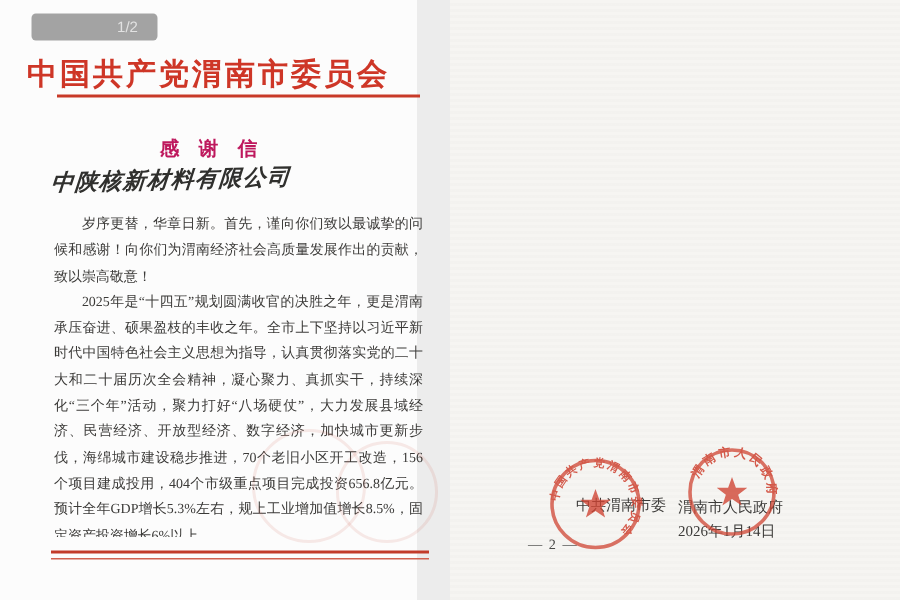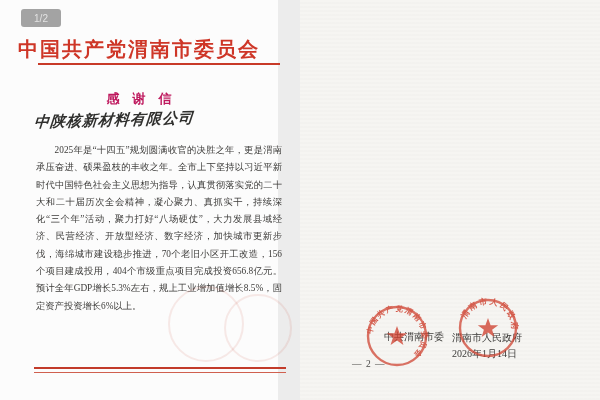--- a/index.html
+++ b/index.html
@@ -15,20 +15,21 @@
     left:300px;width:300px;background:#f6f5f2;
     background-image:repeating-linear-gradient(0deg,rgba(0,0,0,0.012) 0 2px,rgba(255,255,255,0.02) 2px 4px);
   }
   
   .badge{
     position:absolute;left:21px;top:9px;width:40px;height:18px;
     background:#a3a3a3;color:#e2e2e2;border-radius:3px;
     font-family:"Liberation Sans","DejaVu Sans",sans-serif;
     font-size:10px;display:flex;align-items:center;justify-content:center;
     z-index:5;
+    padding-left:44px;
   }
   
   .org-title{
     position:absolute;left:0;top:36px;width:278px;text-align:center;
     color:#ce3627;font-size:20px;font-weight:bold;letter-spacing:2px;
     white-space:nowrap;
   }
   .head-rule{
     position:absolute;left:38px;top:63px;width:242px;height:0;
     border-top:2px solid #c83a28;
@@ -73,20 +74,21 @@
 </head>
 <body>
 
 <div class="page page-left">
   <div class="org-title">中国共产党渭南市委员会</div>
   <div class="head-rule"></div>
   <div class="letter-title">感　谢　信</div>
   <div class="recipient">中陕核新材料有限公司</div>
 
   <div class="bodytext left-body">
+    <p>岁序更替，华章日新。首先，谨向你们致以最诚挚的问候和感谢！向你们为渭南经济社会高质量发展作出的贡献，致以崇高敬意！</p>
     <p>2025年是“十四五”规划圆满收官的决胜之年，更是渭南承压奋进、硕果盈枝的丰收之年。全市上下坚持以习近平新时代中国特色社会主义思想为指导，认真贯彻落实党的二十大和二十届历次全会精神，凝心聚力、真抓实干，持续深化“三个年”活动，聚力打好“八场硬仗”，大力发展县域经济、民营经济、开放型经济、数字经济，加快城市更新步伐，海绵城市建设稳步推进，70个老旧小区开工改造，156个项目建成投用，404个市级重点项目完成投资656.8亿元。预计全年GDP增长5.3%左右，规上工业增加值增长8.5%，固定资产投资增长6%以上。</p>
 
   </div>
 
   <div class="bleed bleed-1"></div>
   <div class="bleed bleed-2"></div>
   <div class="foot-rule"></div>
 </div>
 
 <div class="page page-right">

